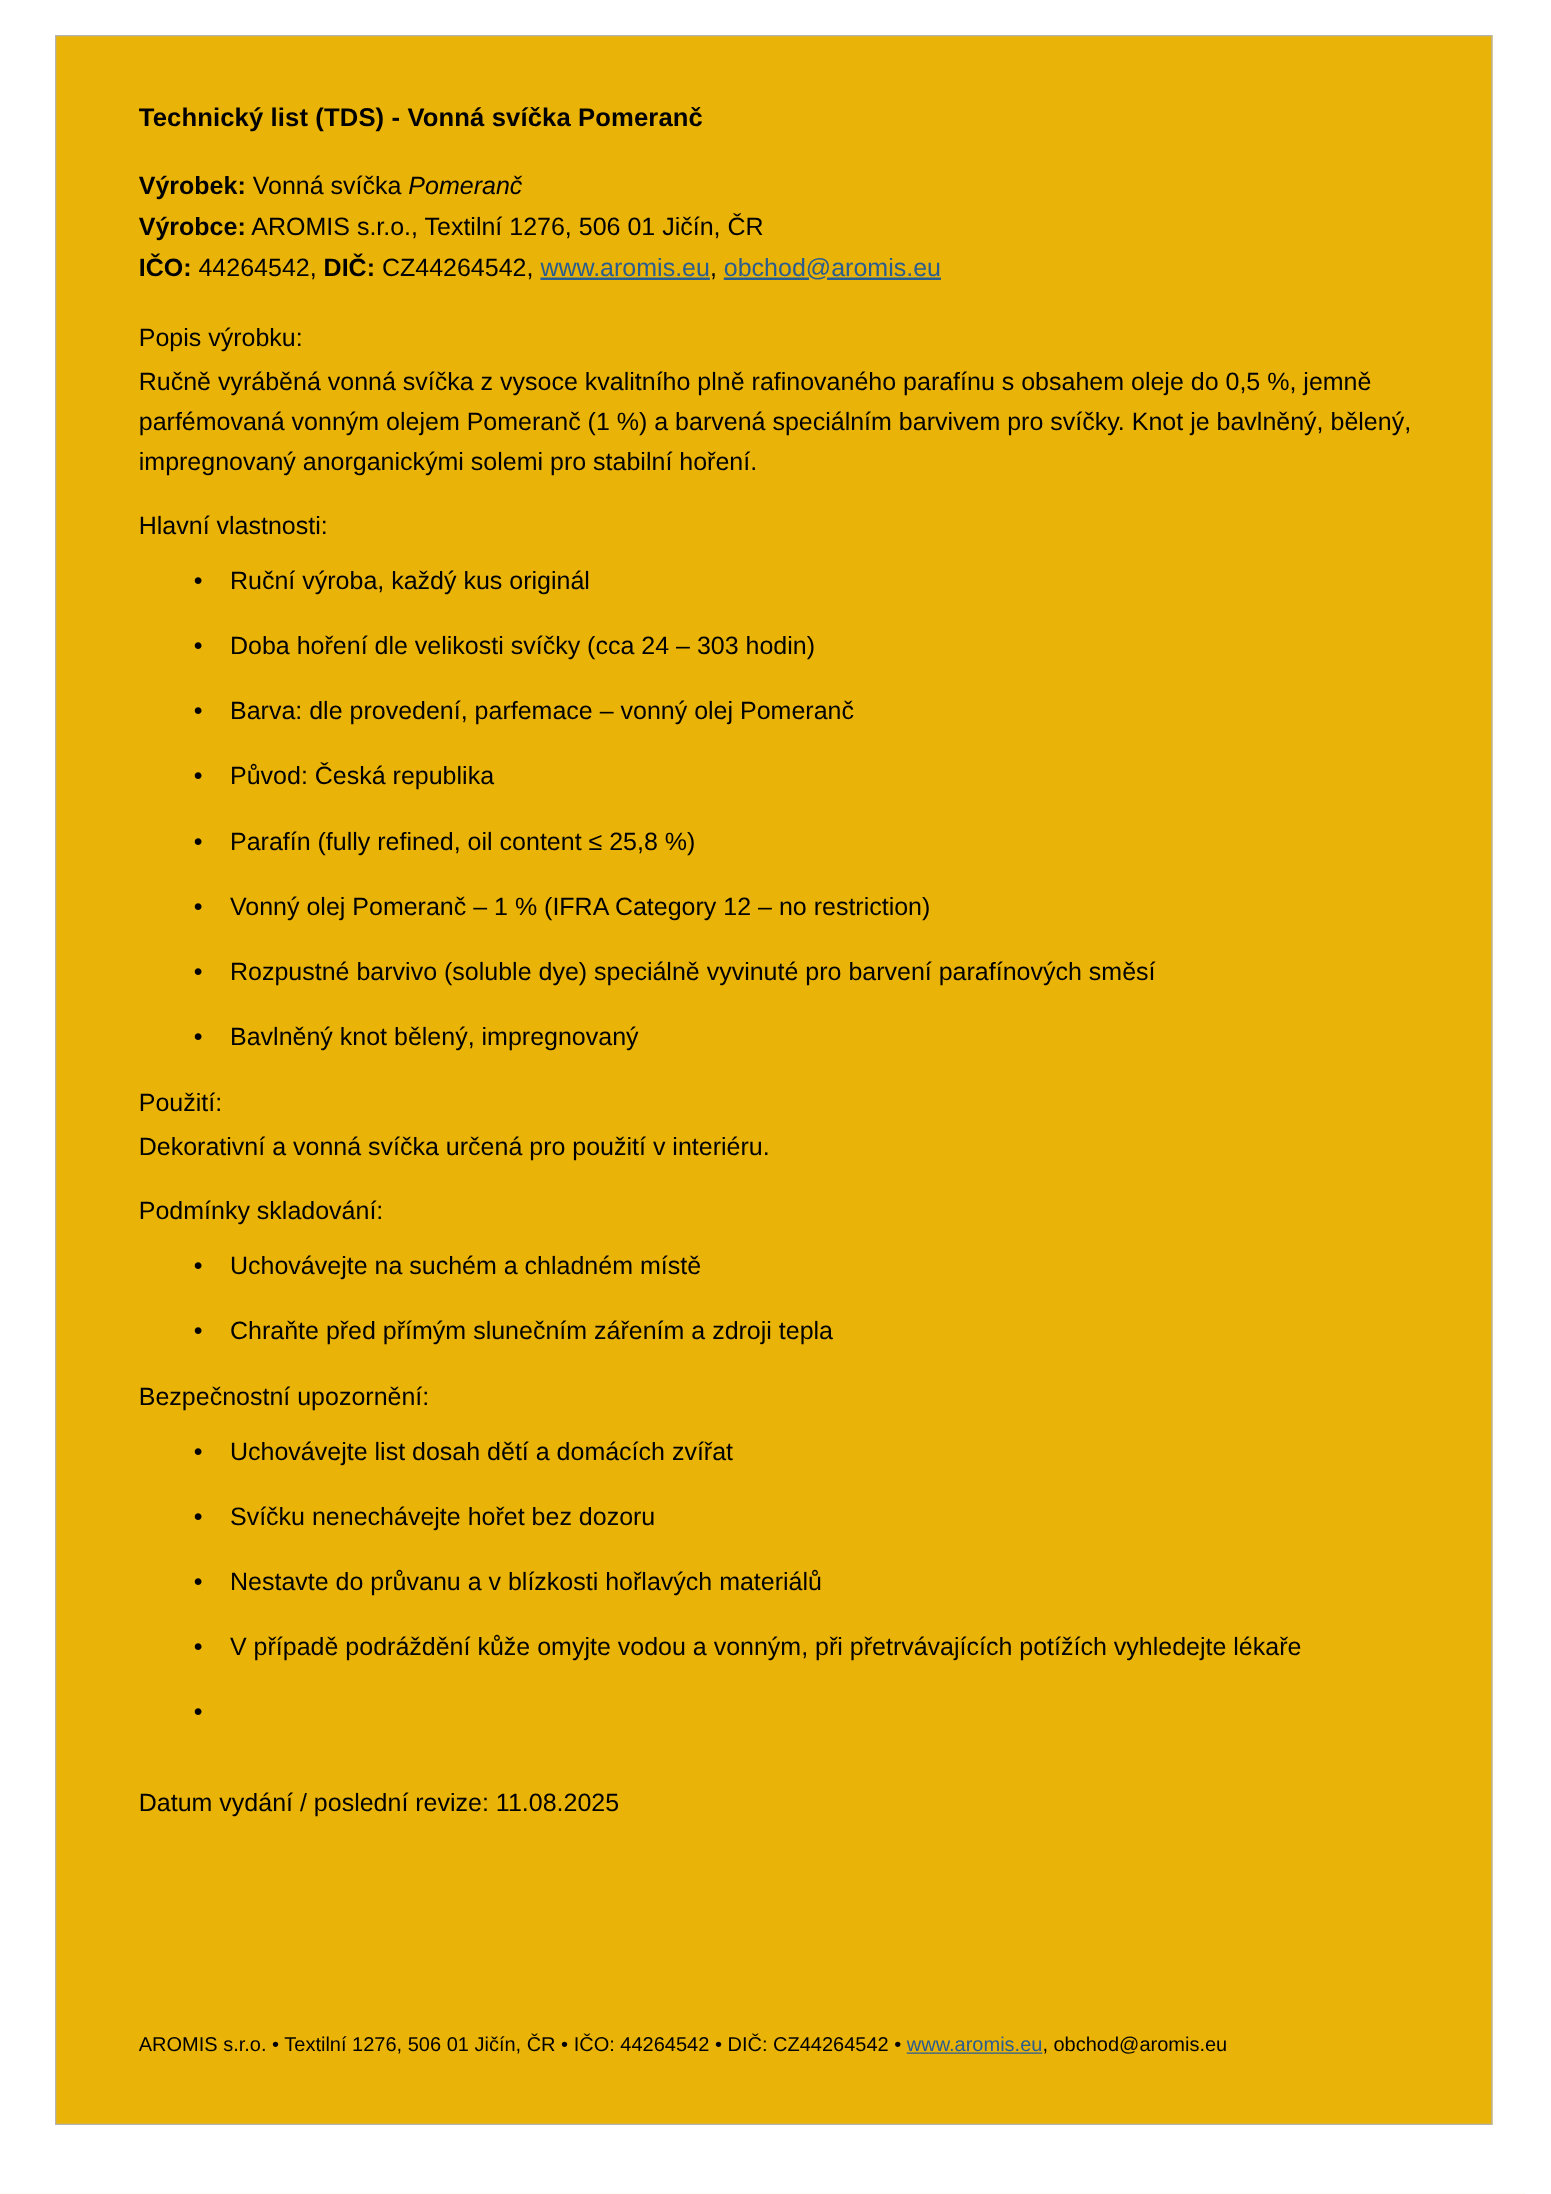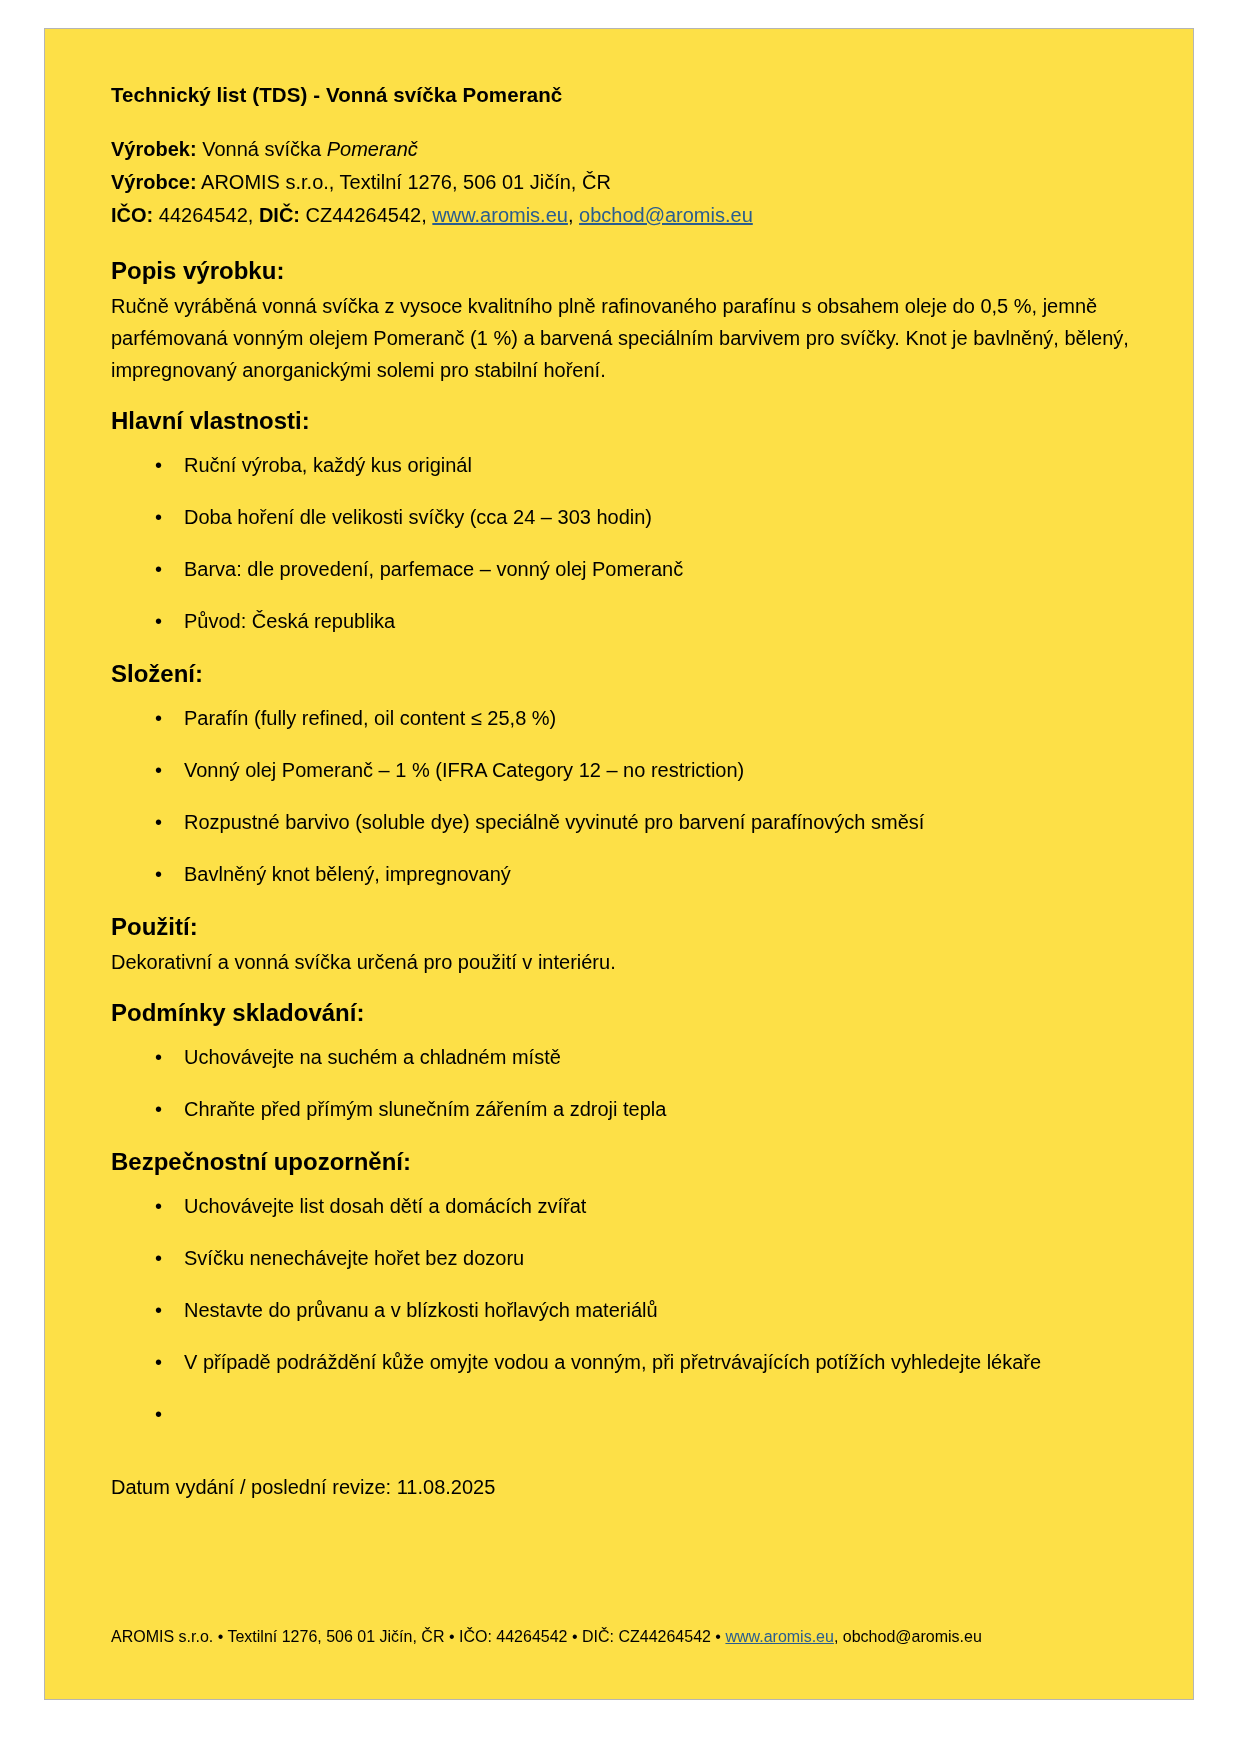--- a/index.html
+++ b/index.html
@@ -14,21 +14,21 @@
     color: #000000;
   }
   .page {
     position: absolute;
     left: 44px;
     top: 28px;
     width: 1150px;
     height: 1672px;
     border: 1px solid #b5b5b5;
     box-sizing: border-box;
-    background: #fde047;
+    background: #eab308;
   }
   .content {
     position: absolute;
     left: 66px;
     top: 54px;
     right: 60px;
   }
   .title {
     font-size: 20.5px;
     font-weight: bold;
@@ -45,22 +45,22 @@
   }
   .i {
     font-style: italic;
     margin-top: 29px;
   }
   .link {
     color: #2a5d8f;
     text-decoration: underline;
   }
   .heading {
-    font-size: 24px;
-    font-weight: bold;
+    font-size: 20px;
+    font-weight: normal;
     line-height: 30px;
     margin: 0 0 4px 0;
   }
   .heading-block {
     margin: 0 0 20px 0;
   }
   .body-line {
     font-size: 20px;
     line-height: 32px;
   }
@@ -127,21 +127,20 @@
       <div class="heading">Hlavní vlastnosti:</div>
       <ul class="list">
         <li><span class="bullet">•</span><span>Ruční výroba, každý kus originál</span></li>
         <li><span class="bullet">•</span><span>Doba hoření dle velikosti svíčky (cca 24 – 303 hodin)</span></li>
         <li><span class="bullet">•</span><span>Barva: dle provedení, parfemace – vonný olej Pomeranč</span></li>
         <li><span class="bullet">•</span><span>Původ: Česká republika</span></li>
       </ul>
     </div>
 
     <div>
-      <div class="heading">Složení:</div>
       <ul class="list">
         <li><span class="bullet">•</span><span>Parafín (fully refined, oil content ≤ 25,8 %)</span></li>
         <li><span class="bullet">•</span><span>Vonný olej Pomeranč – 1 % (IFRA Category 12 – no restriction)</span></li>
         <li><span class="bullet">•</span><span>Rozpustné barvivo (soluble dye) speciálně vyvinuté pro barvení parafínových směsí</span></li>
         <li><span class="bullet">•</span><span>Bavlněný knot bělený, impregnovaný</span></li>
       </ul>
     </div>
 
     <div class="heading-block">
       <div class="heading">Použití:</div>

